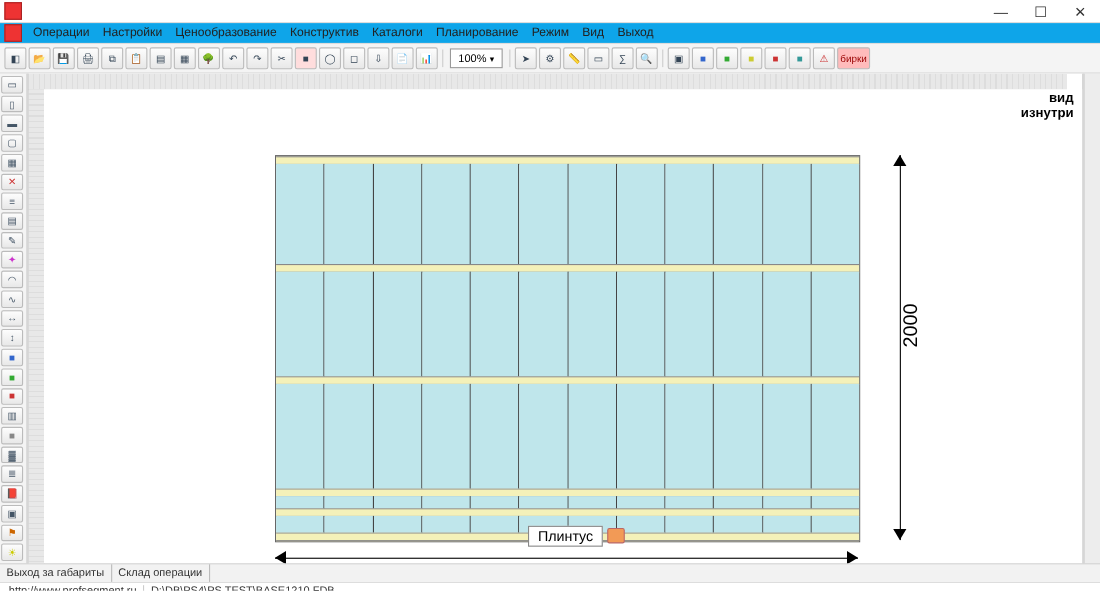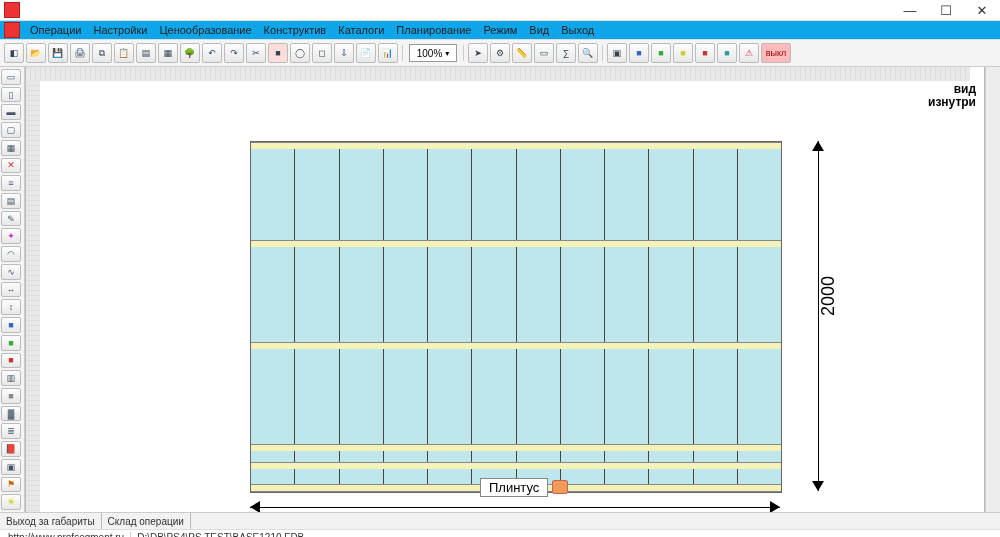--- a/index.html
+++ b/index.html
@@ -356,21 +356,21 @@
   <div class="tbtn">∑</div>
   <div class="tbtn">🔍</div>
   <span class="tsep"></span>
   <div class="tbtn">▣</div>
   <div class="tbtn" style="color:#36c;">■</div>
   <div class="tbtn" style="color:#3a3;">■</div>
   <div class="tbtn" style="color:#cc3;">■</div>
   <div class="tbtn" style="color:#c33;">■</div>
   <div class="tbtn" style="color:#399;">■</div>
   <div class="tbtn" style="color:#c33;">⚠</div>
-  <div class="tbtn" style="background:#fbb;color:#900;width:28px;">выкл</div>
+  <div class="tbtn" style="background:#fbb;color:#900;width:28px;">бирки</div>
 </div>
 
 <div class="workspace">
 
   <div class="sidebar">
     <div class="sbtn">▭</div>
     <div class="sbtn">▯</div>
     <div class="sbtn">▬</div>
     <div class="sbtn">▢</div>
     <div class="sbtn">▦</div>

